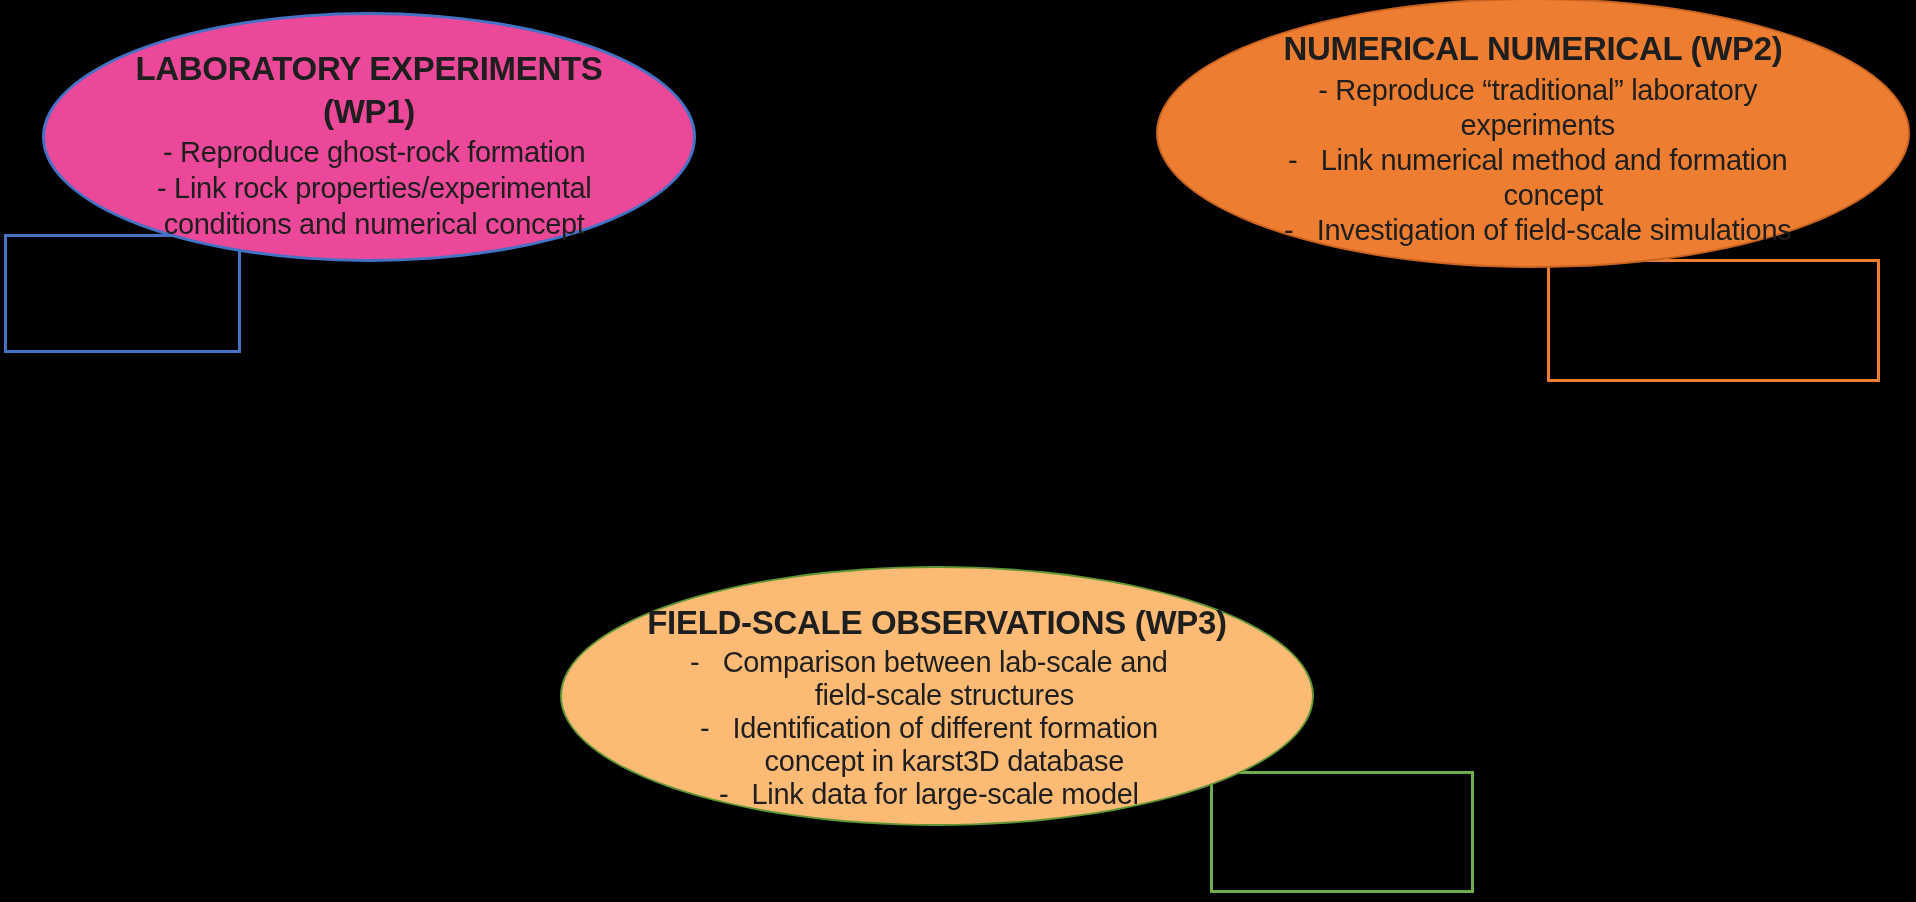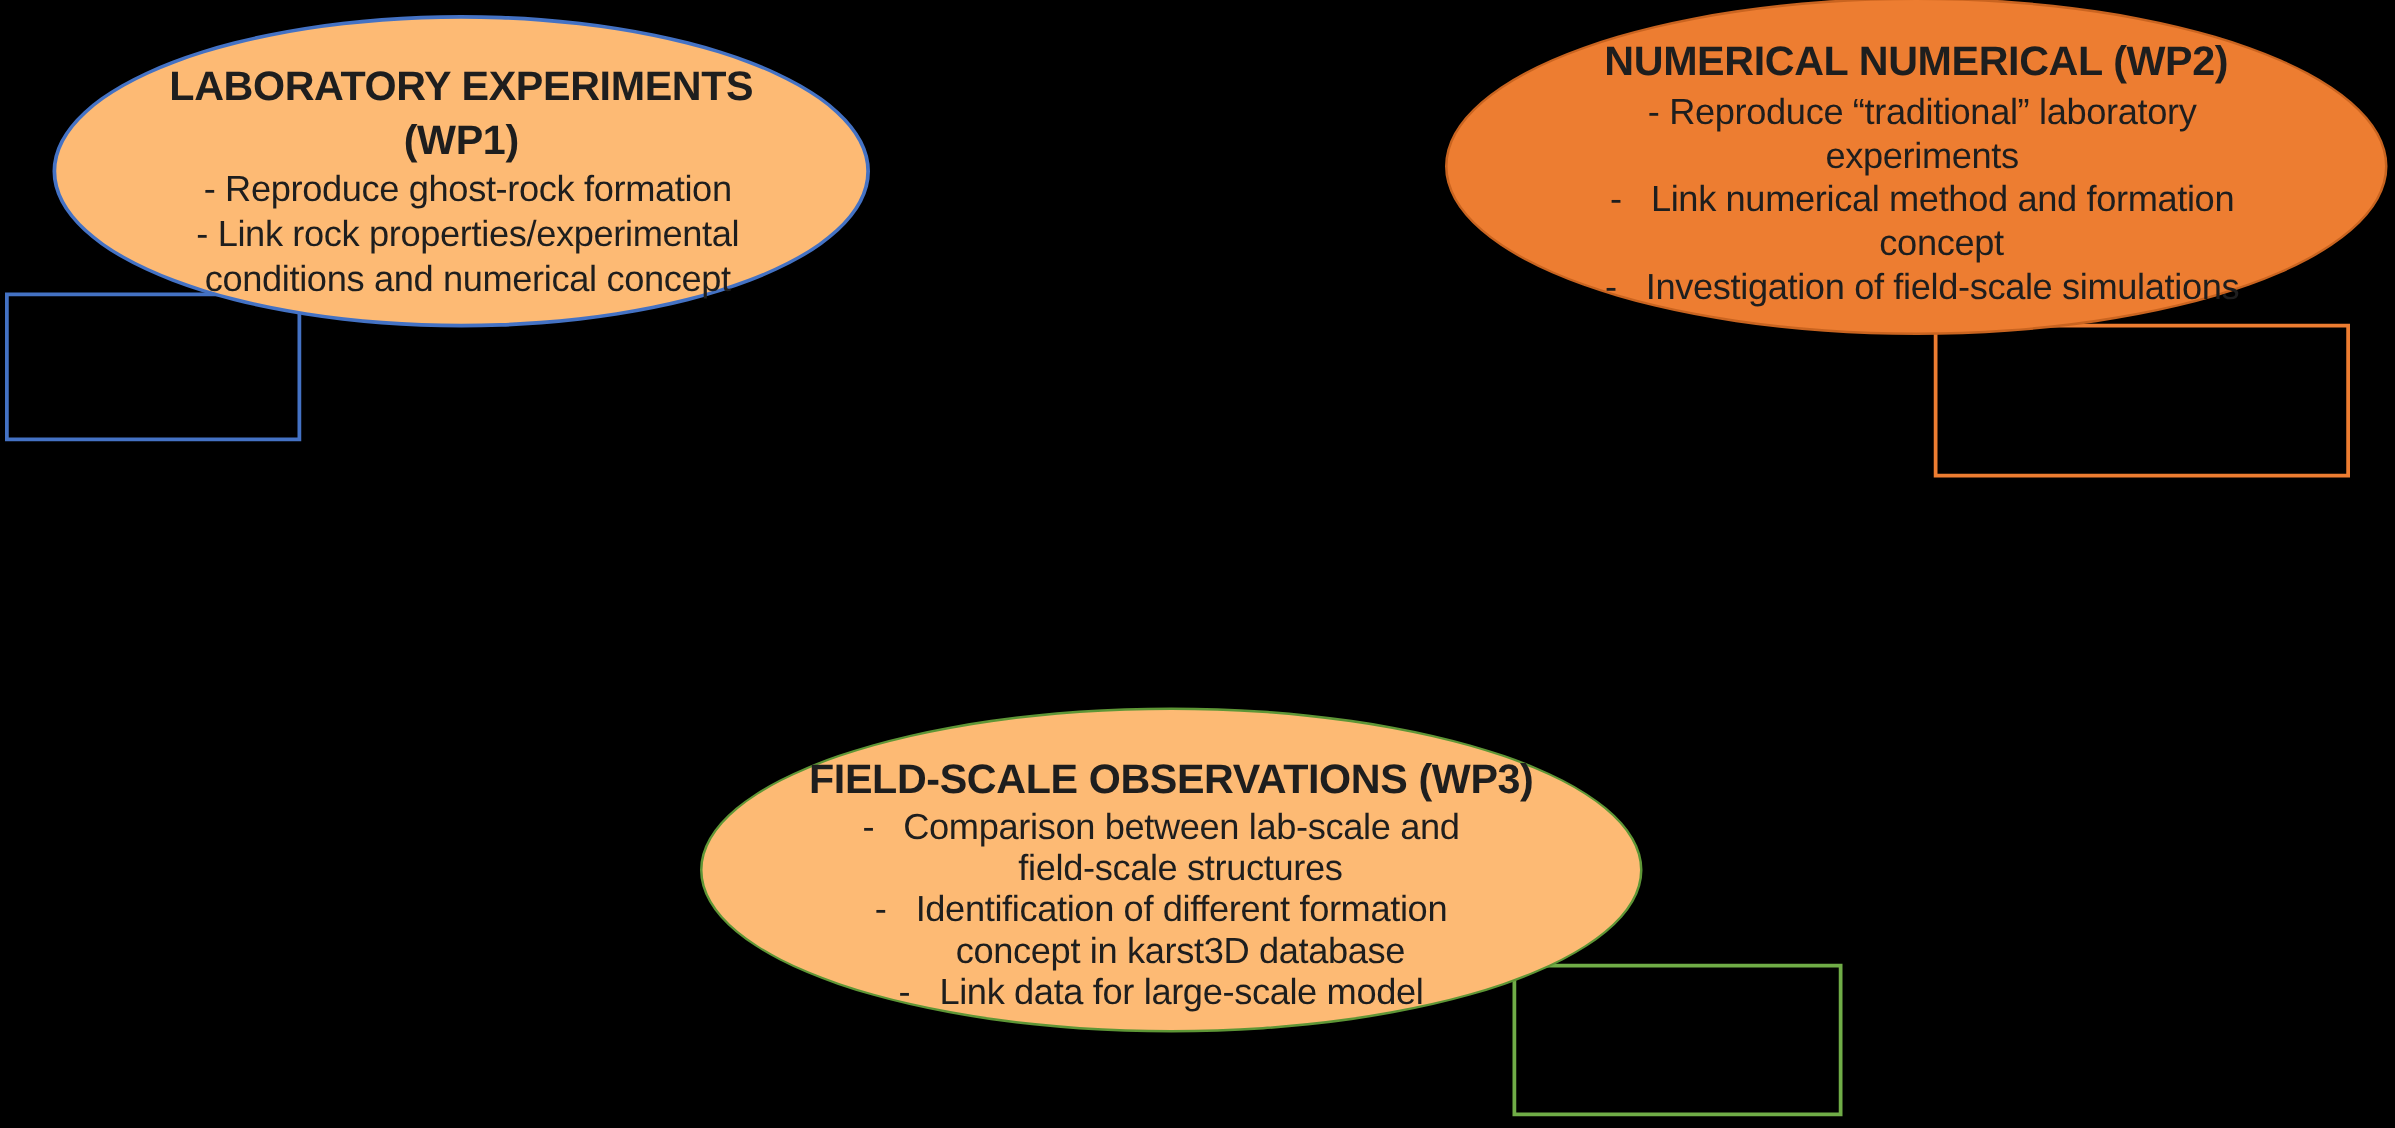--- a/index.html
+++ b/index.html
@@ -31,21 +31,21 @@
 </style>
 </head>
 <body>
 
 <div id="canvas" style="background-color: rgb(0, 0, 0); color: rgb(30, 30, 30);">
 
   <div class="rect" id="wp1-box" style="border-color: rgb(68, 114, 196);"></div>
   <div class="rect" id="wp2-box" style="border-color: rgb(237, 125, 49);"></div>
   <div class="rect" id="wp3-box" style="border-color: rgb(112, 173, 71);"></div>
 
-  <div class="ellipse" id="wp1-ellipse" style="background-color: #fdba74; border-color: rgb(68, 114, 196); text-decoration: underline;">
+  <div class="ellipse" id="wp1-ellipse" style="background-color: #ec4899; border-color: rgb(68, 114, 196); text-decoration: underline;">
     <div class="title" id="wp1-title">
       <div class="line">LABORATORY EXPERIMENTS</div>
       <div class="line">(WP1)</div>
     </div>
     <div class="bullets" id="wp1-bullets">
       <div class="line">- Reproduce ghost-rock formation</div>
       <div class="line">- Link rock properties/experimental</div>
       <div class="line">conditions and numerical concept</div>
     </div>
   </div>

